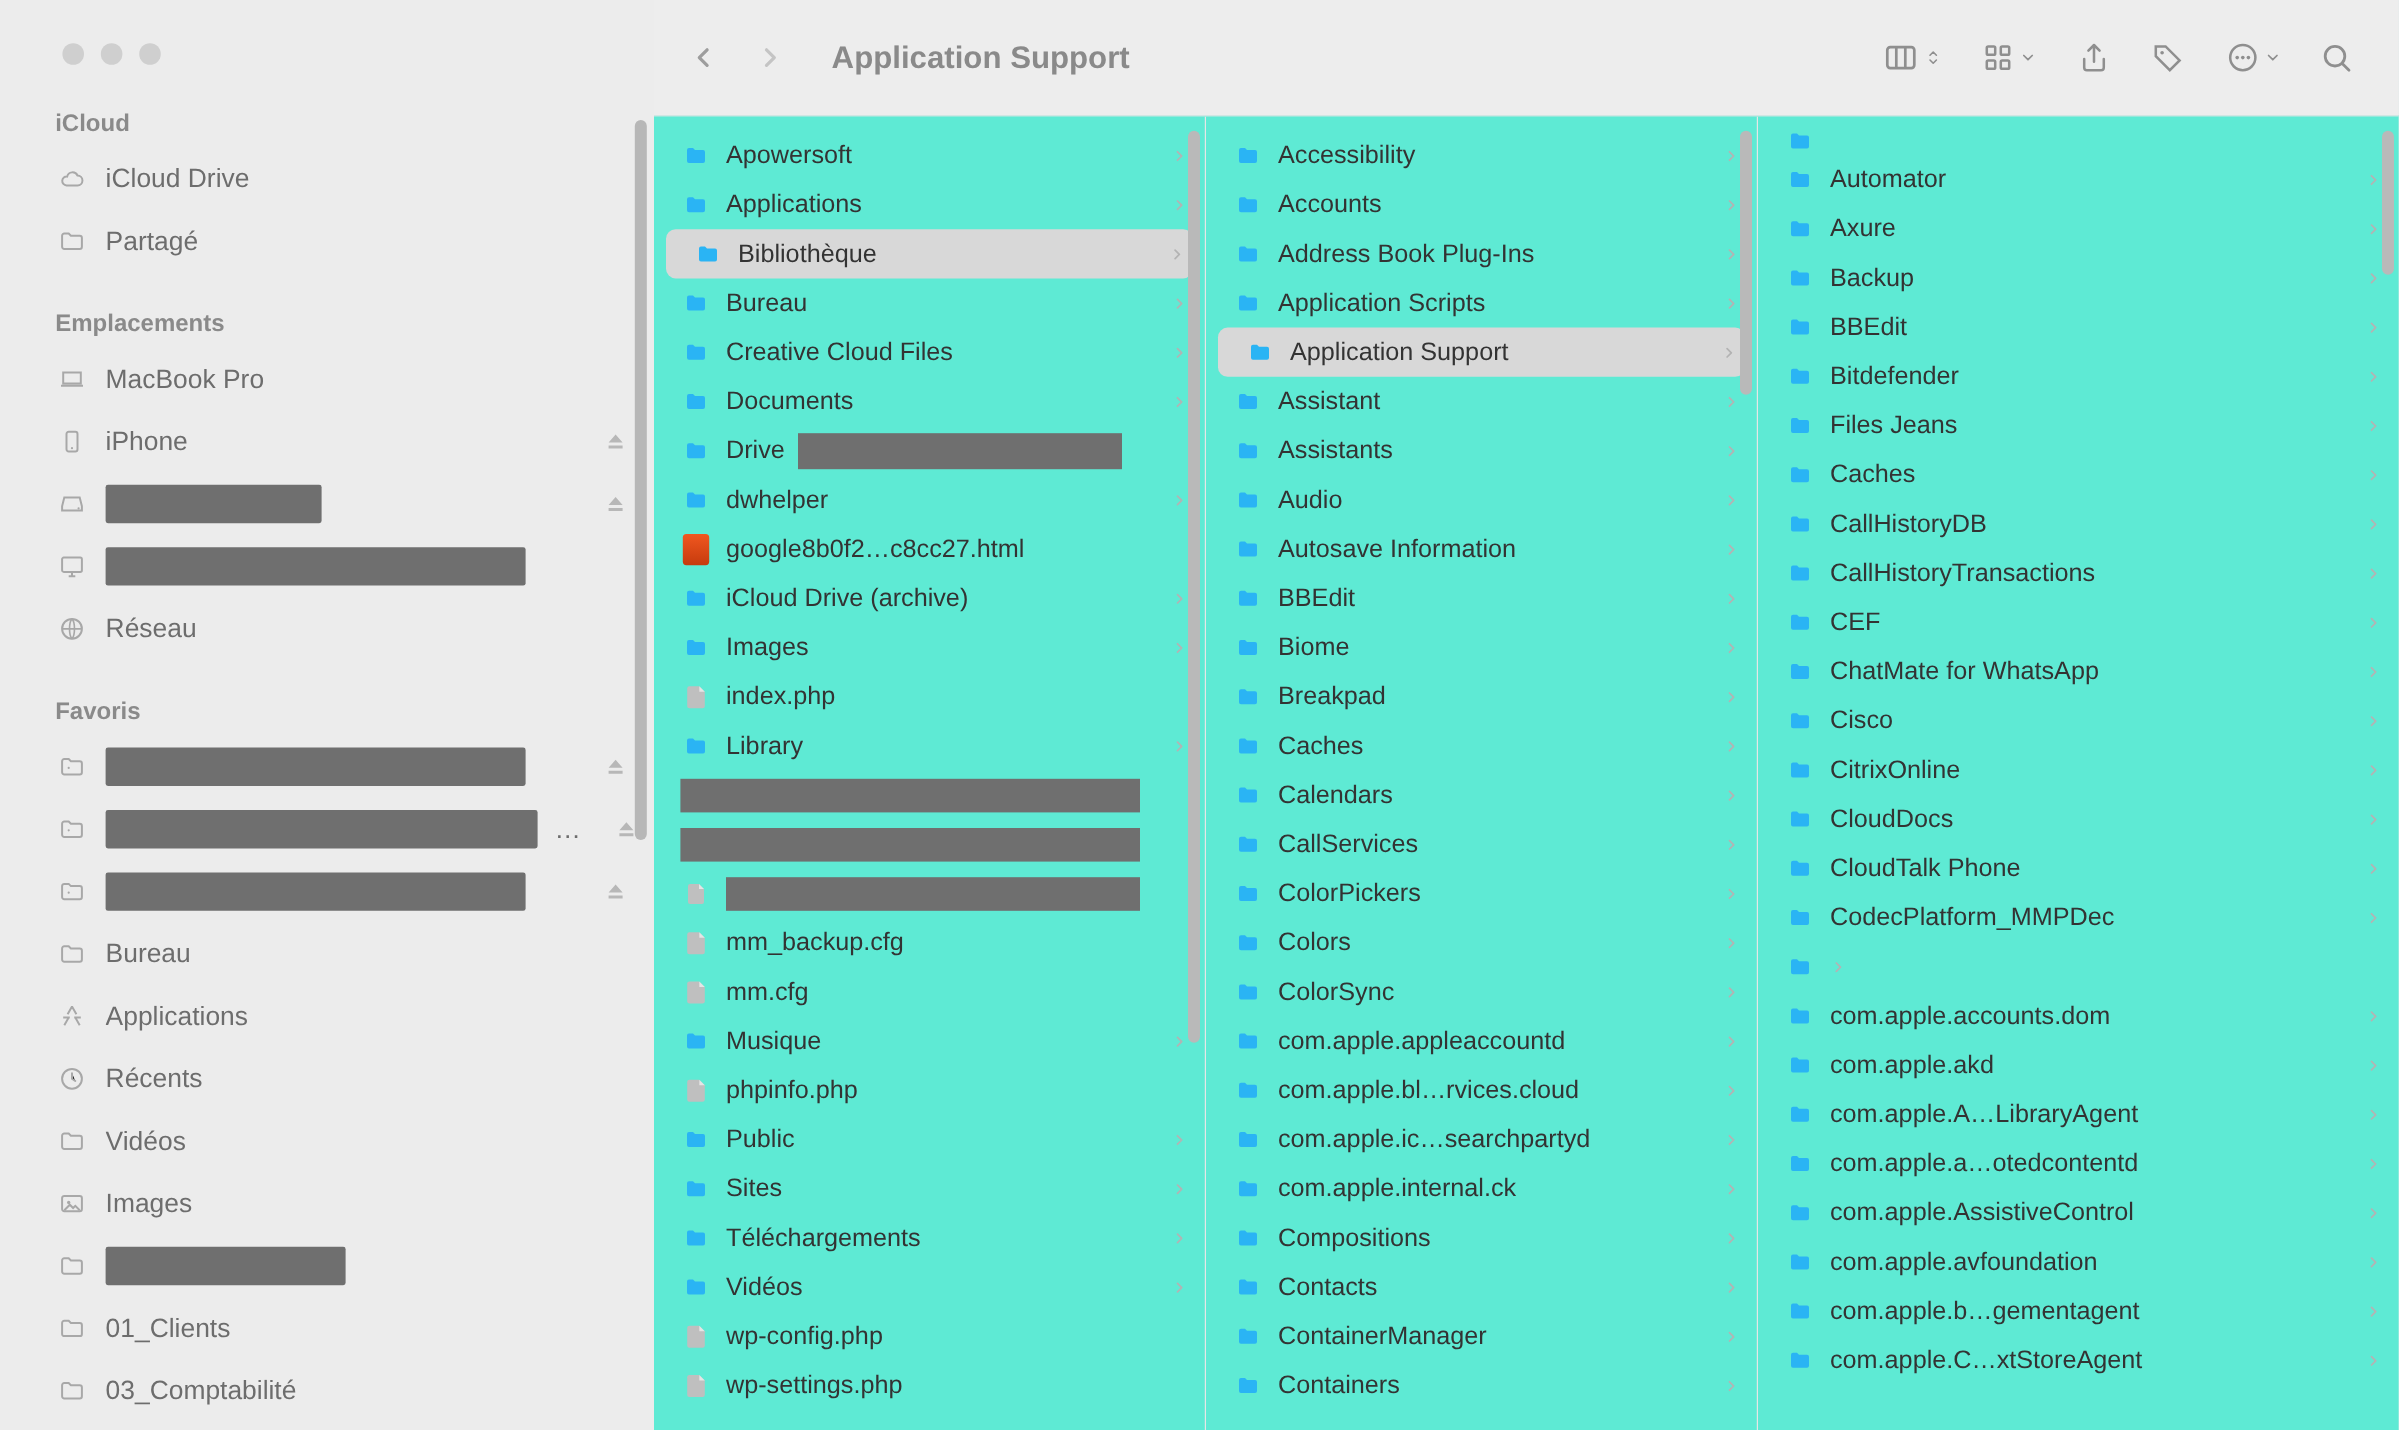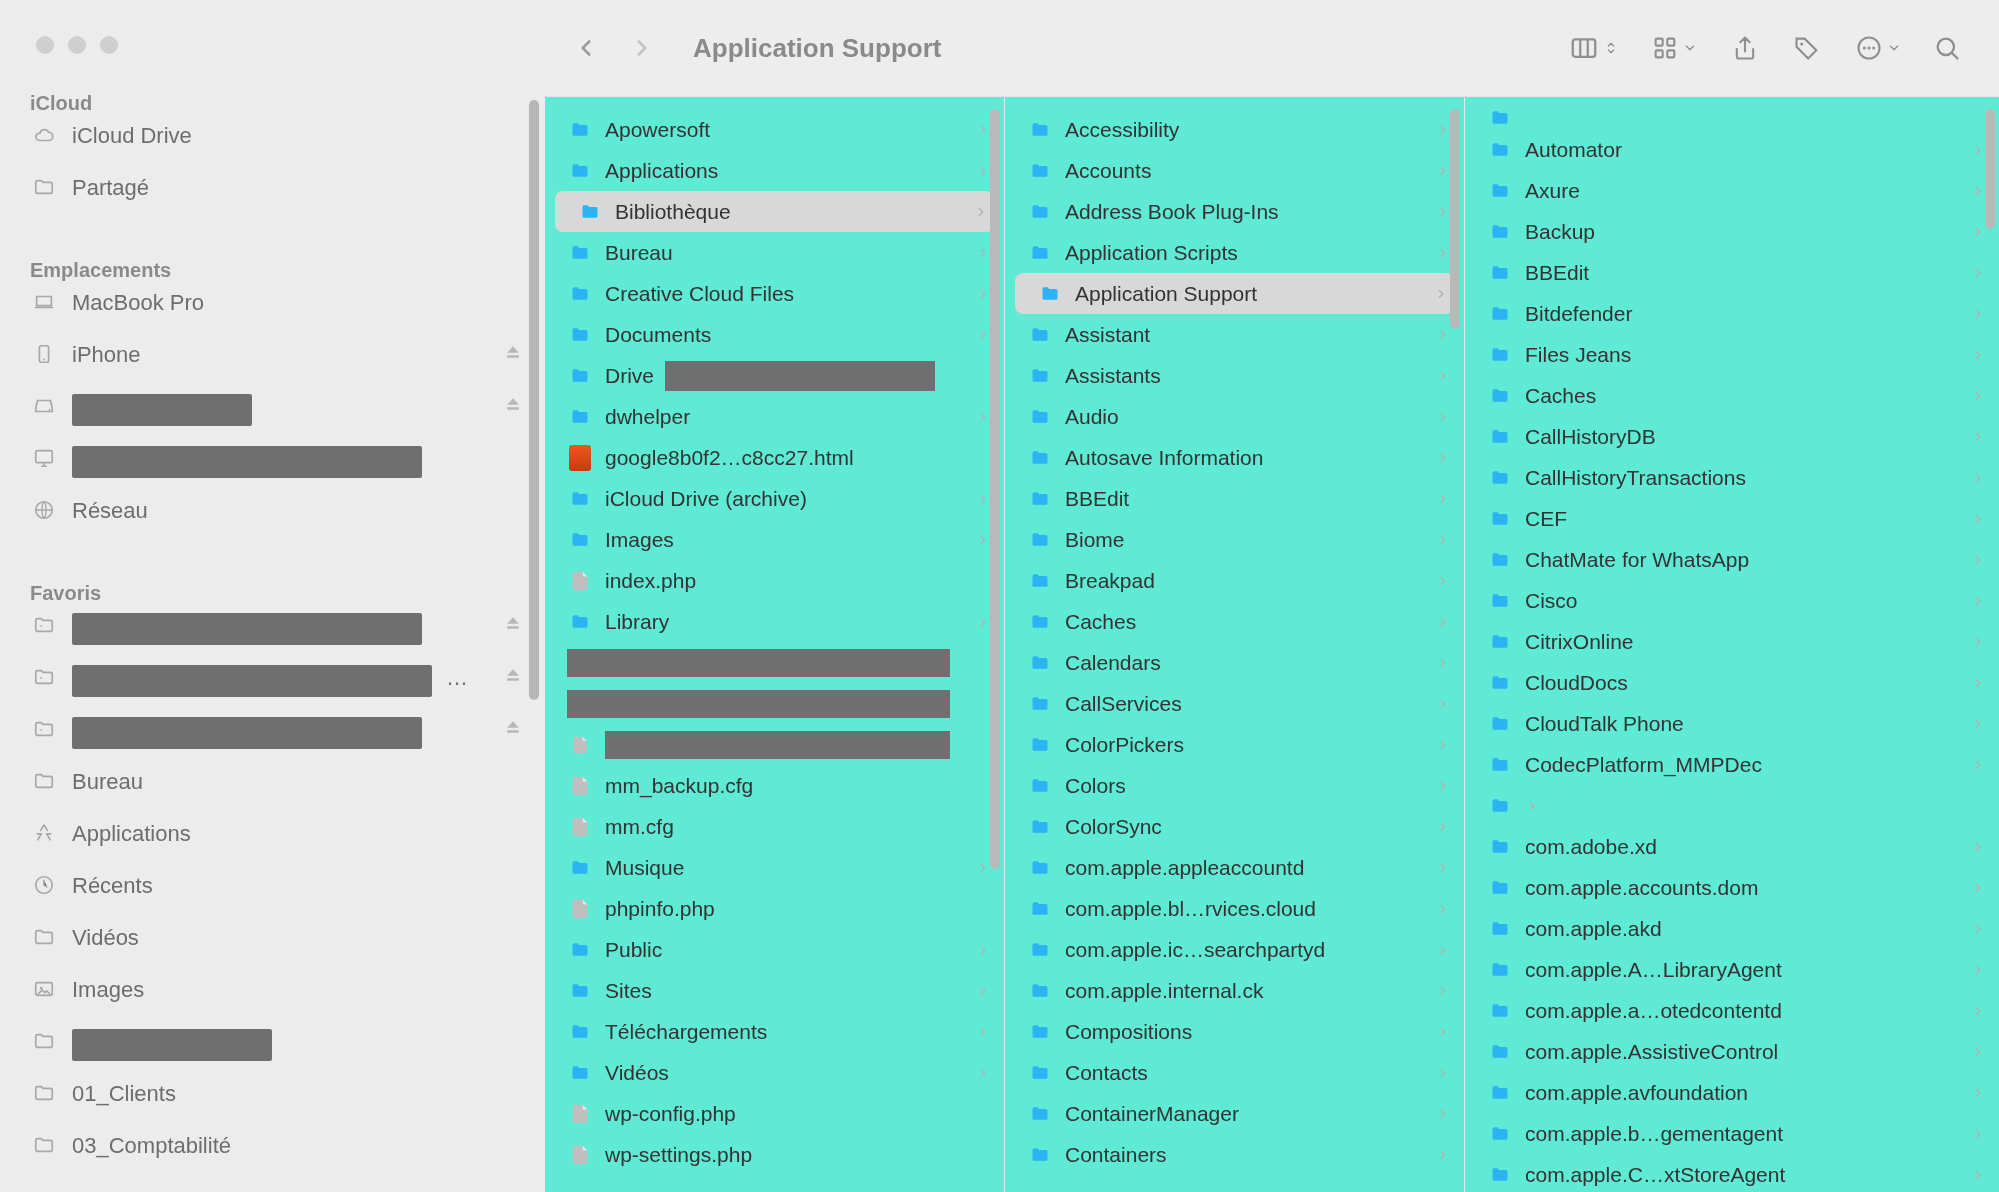--- a/index.html
+++ b/index.html
@@ -13,41 +13,42 @@
   }
   .window {
     display: flex;
     width: 100%;
     height: 100%;
   }
   
   .sidebar {
     width: 545px;
     background: #ececec;
-    padding: 18px 0 0 0;
+    padding: 18px 0 0 16px;
     position: relative;
     overflow: hidden;
   }
   .traffic-lights {
     display: flex;
     gap: 14px;
     padding: 18px 0 28px 36px;
   }
   .traffic-light {
     width: 18px; height: 18px; border-radius: 50%;
     background: #cfcfcf;
   }
   .sidebar-section-title {
     color: #8a8a8a;
     font-size: 20px;
     font-weight: 600;
     padding: 10px 0 8px 30px;
   }
   .sidebar-item {
     display: flex;
+    align-items: center;
     height: 52px;
     padding: 0 20px 0 30px;
     color: #6d6d6d;
     font-size: 22px;
     gap: 14px;
     position: relative;
   }
   .sidebar-item .si-icon {
     width: 28px; height: 24px;
     display: inline-flex; align-items: center; justify-content: center;
@@ -1355,33 +1356,20 @@
                   <use href="#ic-chev-r"></use>
                 </svg>
               </span>
             </div>
             <div class="row">
               <span class="r-icon folder-svg">
                 <svg width="24" height="20">
                   <use href="#ic-folder"></use>
                 </svg>
               </span>
-              <span class="r-label">com.adobe.xd</span>
-              <span class="r-chev">
-                <svg width="14" height="14">
-                  <use href="#ic-chev-r"></use>
-                </svg>
-              </span>
-            </div>
-            <div class="row">
-              <span class="r-icon folder-svg">
-                <svg width="24" height="20">
-                  <use href="#ic-folder"></use>
-                </svg>
-              </span>
               <span class="r-label">com.apple.accounts.dom</span>
               <span class="r-chev">
                 <svg width="14" height="14">
                   <use href="#ic-chev-r"></use>
                 </svg>
               </span>
             </div>
             <div class="row">
               <span class="r-icon folder-svg">
                 <svg width="24" height="20">

